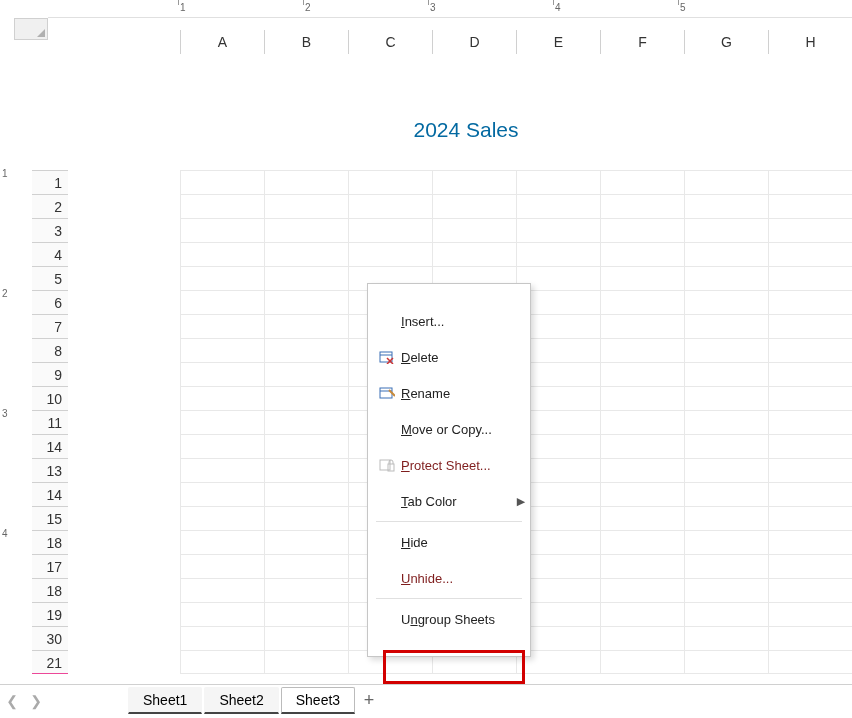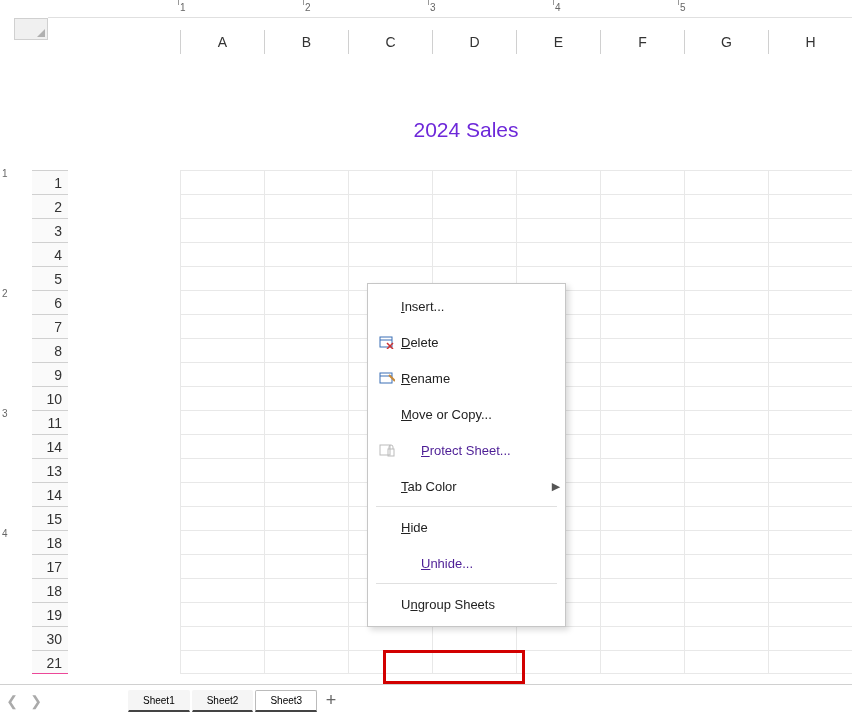--- a/index.html
+++ b/index.html
@@ -133,21 +133,21 @@
   bottom: 40px;
   background: #fff;
 }
 .page-title {
   position: absolute;
   top: 60px;
   left: 0;
   right: 0;
   text-align: center;
   font-size: 21px;
-  color: #6d28d9;
+  color: #0369a1;
   font-family: "Aptos", "Segoe UI", Arial, sans-serif;
 }
 
 
 .grid {
   position: absolute;
   top: 170px;
   left: 180px;
   right: 0;
   bottom: 40px;
@@ -181,21 +181,21 @@
   height: 24px;
   text-align: center;
   font-size: 14px;
   color: #aaa;
   line-height: 24px;
   cursor: default;
 }
 .spacer { width: 80px; }
 .sheet-tab {
   padding: 4px 14px;
-  font-size: 10px;
+  font-size: 14px;
   border: 1px solid transparent;
   border-radius: 2px 2px 0 0;
   margin-right: 2px;
   cursor: pointer;
   background: #f5f5f5;
 }
 .sheet-tab.active {
   background: #fff;
   border: 1px solid #bbb;
   border-bottom-color: #fff;
@@ -210,36 +210,36 @@
   font-size: 18px;
   color: #666;
   cursor: pointer;
 }
 
 
 .context-menu {
   position: absolute;
   top: 283px;
   left: 367px;
-  width: 199px;
+  width: 164px;
   background: #fff;
   border: 1px solid #c6c6c6;
   box-shadow: 3px 3px 6px rgba(0,0,0,0.15);
-  padding: 4px 0;
+  padding: 19px 0;
   font-size: 13px;
 }
 .menu-item {
   height: 36px;
   display: flex;
   align-items: center;
   padding-left: 8px;
   cursor: default;
   color: #222;
 }
-.menu-item.disabled { color: #4c1d95; gap: 20px; }
+.menu-item.disabled { color: #7f1d1d; }
 .menu-icon {
   width: 22px;
   height: 20px;
   display: flex;
   align-items: center;
   justify-content: center;
   margin-right: 3px;
 }
 .menu-label { flex: 1; }
 .menu-arrow {

